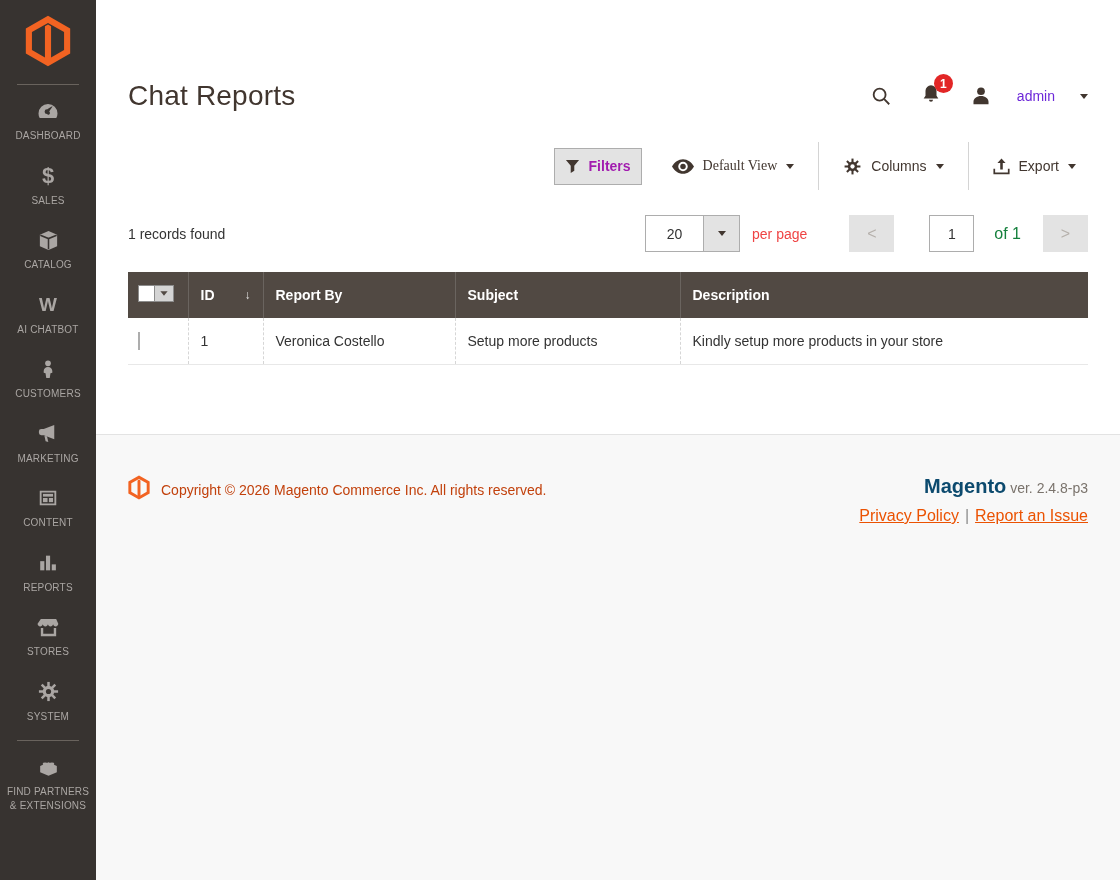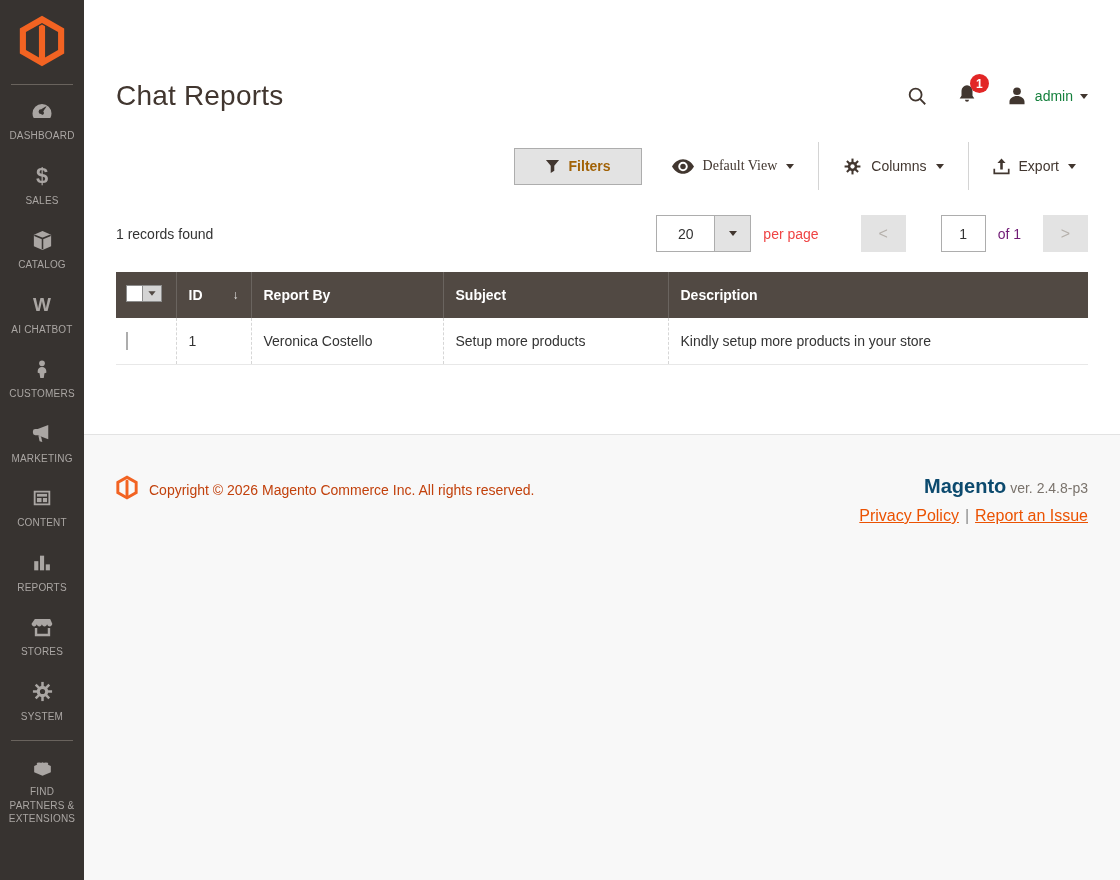--- a/index.html
+++ b/index.html
@@ -1,60 +1,60 @@
 <!DOCTYPE html>
 <html><head>
 <meta charset="utf-8">
 <style>
   * { margin:0; padding:0; box-sizing:border-box; }
   html,body { width:1120px; height:880px; background:#fff; font-family:"Liberation Sans", sans-serif; overflow:hidden; }
   .app { display:flex; width:1120px; height:880px; }
 
   
-  .sidebar { width:84px; flex-shrink:0; background:#373330; display:flex; flex-direction:column; align-items:center; }
+  .sidebar { width:96px; flex-shrink:0; background:#373330; display:flex; flex-direction:column; align-items:center; }
   .logo-btn { margin:15px 0 13px; cursor:pointer; }
   .sidebar-hr { width:62px; border:none; border-top:1px solid #69635d; margin:0 0 4px; }
   .sidebar-hr.lower { margin:6px 0 4px; }
   .nav-item { width:100%; padding:10px 4px 11px; display:flex; flex-direction:column; align-items:center; gap:6px; cursor:pointer; }
   .nav-icon { height:24px; display:flex; align-items:center; justify-content:center; color:#aaa6a3; }
   .nav-icon svg { fill:#aaa6a3; }
   .nav-glyph { color:#aaa6a3; font-weight:bold; font-size:19px; line-height:22px; }
   .nav-label { color:#aaa6a3; font-size:10px; line-height:1.35; text-align:center; letter-spacing:.2px; max-width:84px; }
 
   
   .main { flex:1; background:#fff; display:flex; flex-direction:column;justify-content:space-between; }
   .content { height:434px; padding:0 32px; }
 
   .page-head { display:flex; justify-content:space-between; align-items:center; margin-top:80px; }
   .page-title { font-size:28px; font-weight:400; color:#41362f; letter-spacing:.2px; }
   .head-actions { display:flex; align-items:center; gap:28px; }
   .icon-btn { cursor:pointer; display:flex; align-items:center; }
   .bell-wrap { position:relative; cursor:pointer; }
   .badge { position:absolute; top:-8px; right:-11px; min-width:19px; height:19px; padding:0 5px; background:#e22626; border-radius:10px; color:#fff; font-size:12px; font-weight:bold; display:flex; align-items:center; justify-content:center; }
-  .admin-btn { display:flex; align-items:center; gap:7px; cursor:pointer; color:#15803d; font-size:14px; }
+  .admin-btn { display:flex; align-items:center; gap:25px; cursor:pointer; color:#6d28d9; font-size:14px; }
   .caret-down { width:0; height:0; border-left:4px solid transparent; border-right:4px solid transparent; border-top:5px solid #41362f; }
 
   
   .toolbar { display:flex; justify-content:flex-end; align-items:center; margin-top:30px; }
-  .btn-filters { display:flex; align-items:center; gap:9px; background:#e3e3e3; border:1px solid #adadad; color:#a16207; font-size:14px; font-weight:600; padding:0 30px; height:37px; cursor:pointer; }
+  .btn-filters { display:flex; align-items:center; gap:9px; background:#e3e3e3; border:1px solid #adadad; color:#a21caf; font-size:14px; font-weight:600; padding:0 10px; height:37px; cursor:pointer; }
   .tb-group { display:flex; align-items:center; gap:9px; padding:0 24px; font-size:14px; color:#41362f; cursor:pointer; height:48px; }
   .tb-group:first-of-type { margin-left:6px;font-family:Liberation Serif, serif; }
   .v-div { width:1px; height:48px; background:#d4d4d4; }
 
   
   .grid-controls { display:flex; justify-content:space-between; align-items:center; margin-top:25px; }
   .records { font-size:14px; color:#333; }
   .paging { display:flex; align-items:center; }
   .pp-select { display:flex; height:37px; cursor:pointer;border-radius:18px; }
   .pp-value { width:59px; border:1px solid #adadad; background:#fff; display:flex; align-items:center; justify-content:center; font-size:14px; color:#333; }
   .pp-caret { width:36px; border:1px solid #adadad; border-left:none; background:#e3e3e3; display:flex; align-items:center; justify-content:center; }
   .pp-label { font-size:14px; color:#ef4444; margin:0 42px 0 12px; }
   .page-btn { width:45px; height:37px; background:#e3e3e3; border:none; color:#b5b0ab; font-size:16px; display:flex; align-items:center; justify-content:center; cursor:pointer; font-family:"Liberation Sans", sans-serif; }
   .page-input { width:45px; height:37px; border:1px solid #adadad; text-align:center; font-size:14px; color:#333; margin-left:35px; font-family:"Liberation Sans", sans-serif; }
-  .of-label { font-size:14px; color:#701a75; margin:0 22px 0 12px; }
+  .of-label { font-size:16px; color:#15803d; margin:0 22px 0 20px; }
 
   
   .grid { margin-top:20px; }
   table { width:100%; border-collapse:collapse; }
   thead th { background:#514943; color:#fff; font-size:14px; font-weight:700; text-align:left; padding:15px 12px; border-left:1px solid rgba(255,255,255,.15); cursor:pointer; }
   thead th.col-select { border-left:none; width:60px; padding:12px 10px; cursor:default; }
   thead th.col-id { width:75px; }
   thead th.col-reportby { width:192px; }
   thead th.col-subject { width:225px;margin-left:45px; }
   .th-id-inner { display:flex; align-items:center; justify-content:space-between; }

